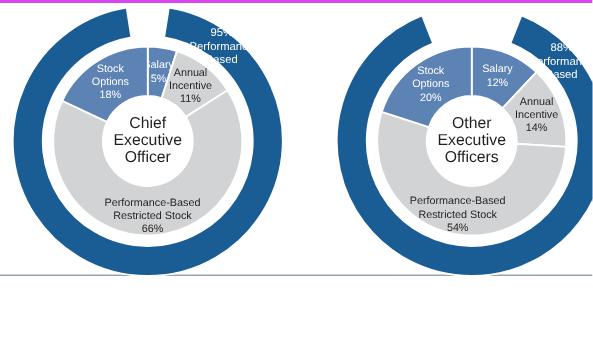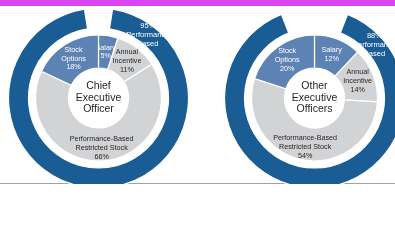--- a/index.html
+++ b/index.html
@@ -11,21 +11,21 @@
     width: 395px;
     height: 184px;
     font-family: "Liberation Sans", sans-serif;
     overflow: hidden;
   }
   #figure {
     position: relative;
     width: 395px;
     height: 184px;
     box-sizing: border-box;
-    border-top: 6px solid #d946ef;
+    border-top: 2px solid #d946ef;
     border-bottom: 1px solid #9aa3ab;
     background: #ffffff;
   }
   .chart-wrap {
     position: absolute;
     top: 0;
     width: 197px;
     height: 184px;
   }
   .chart-left { left: 0; }

